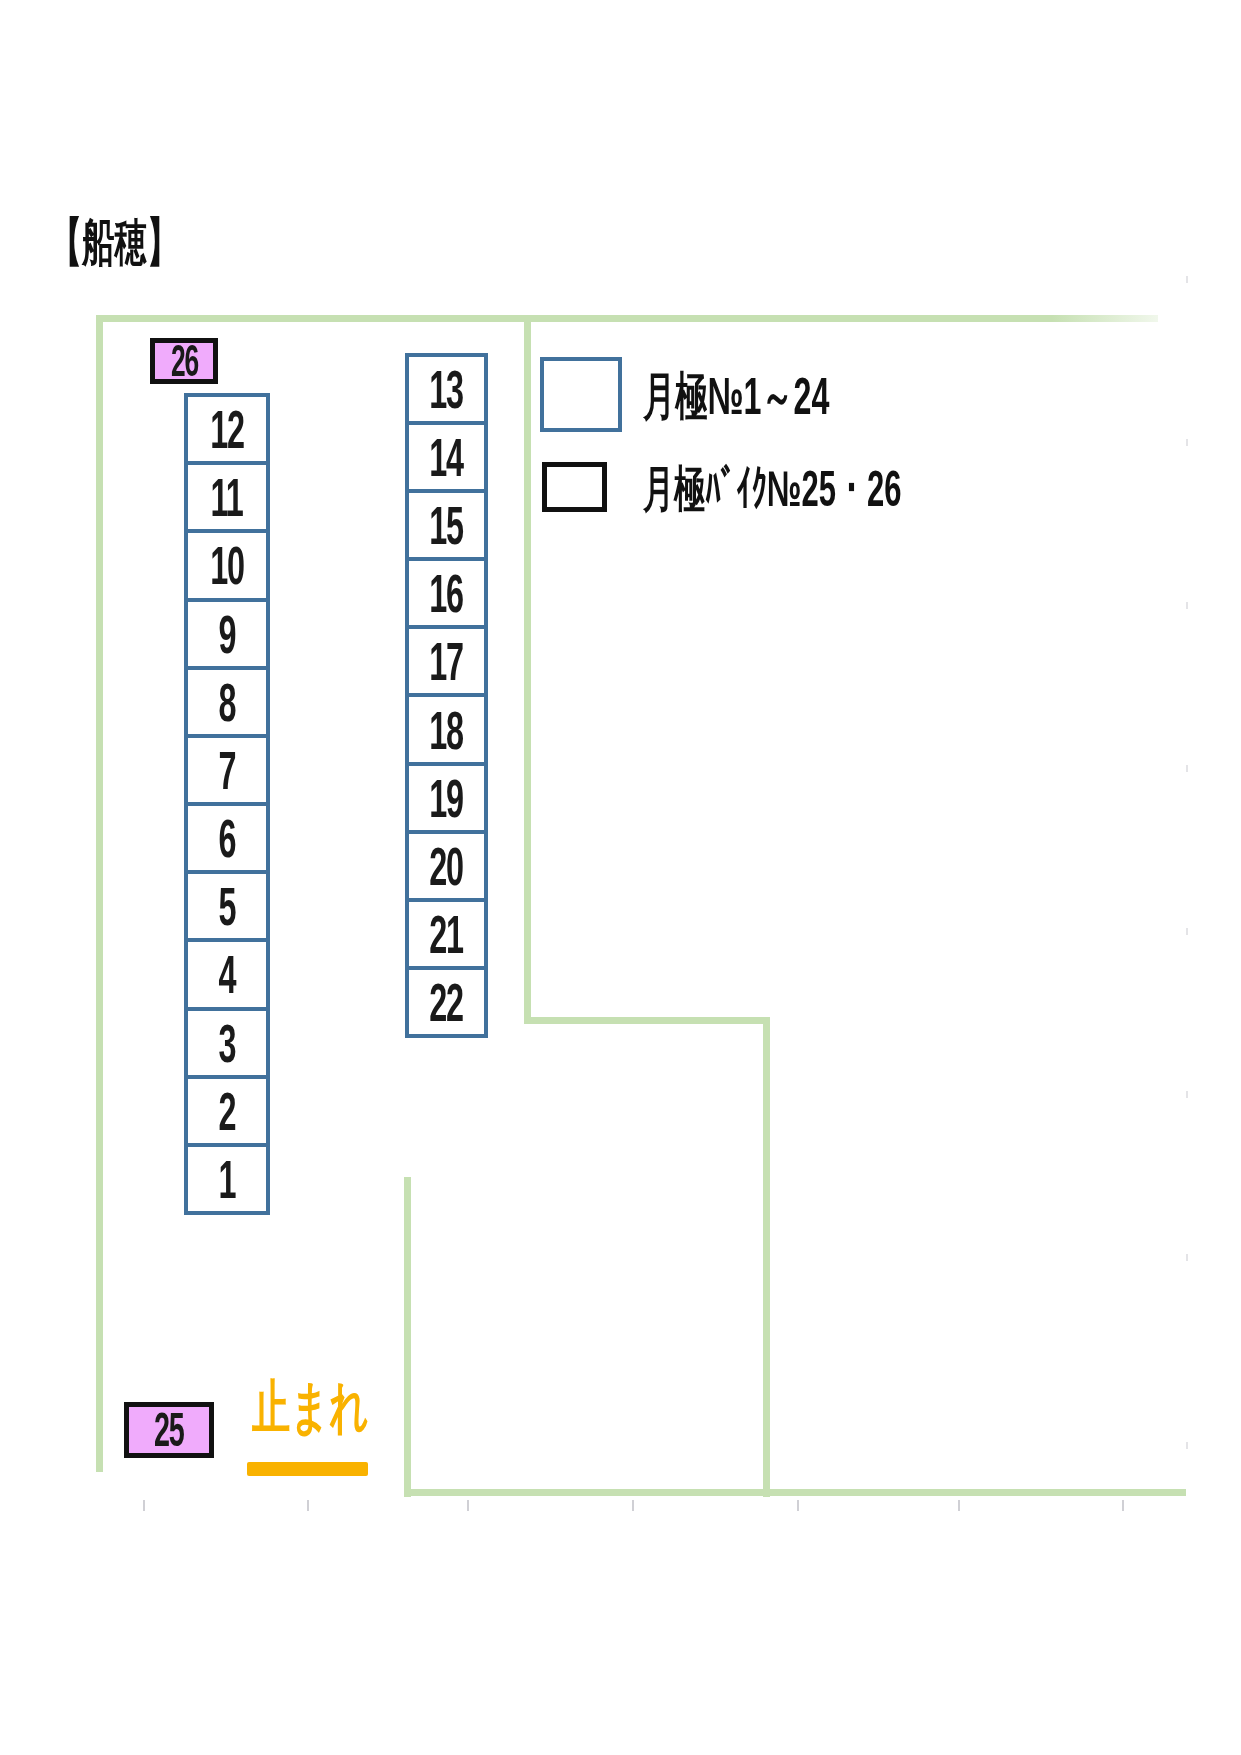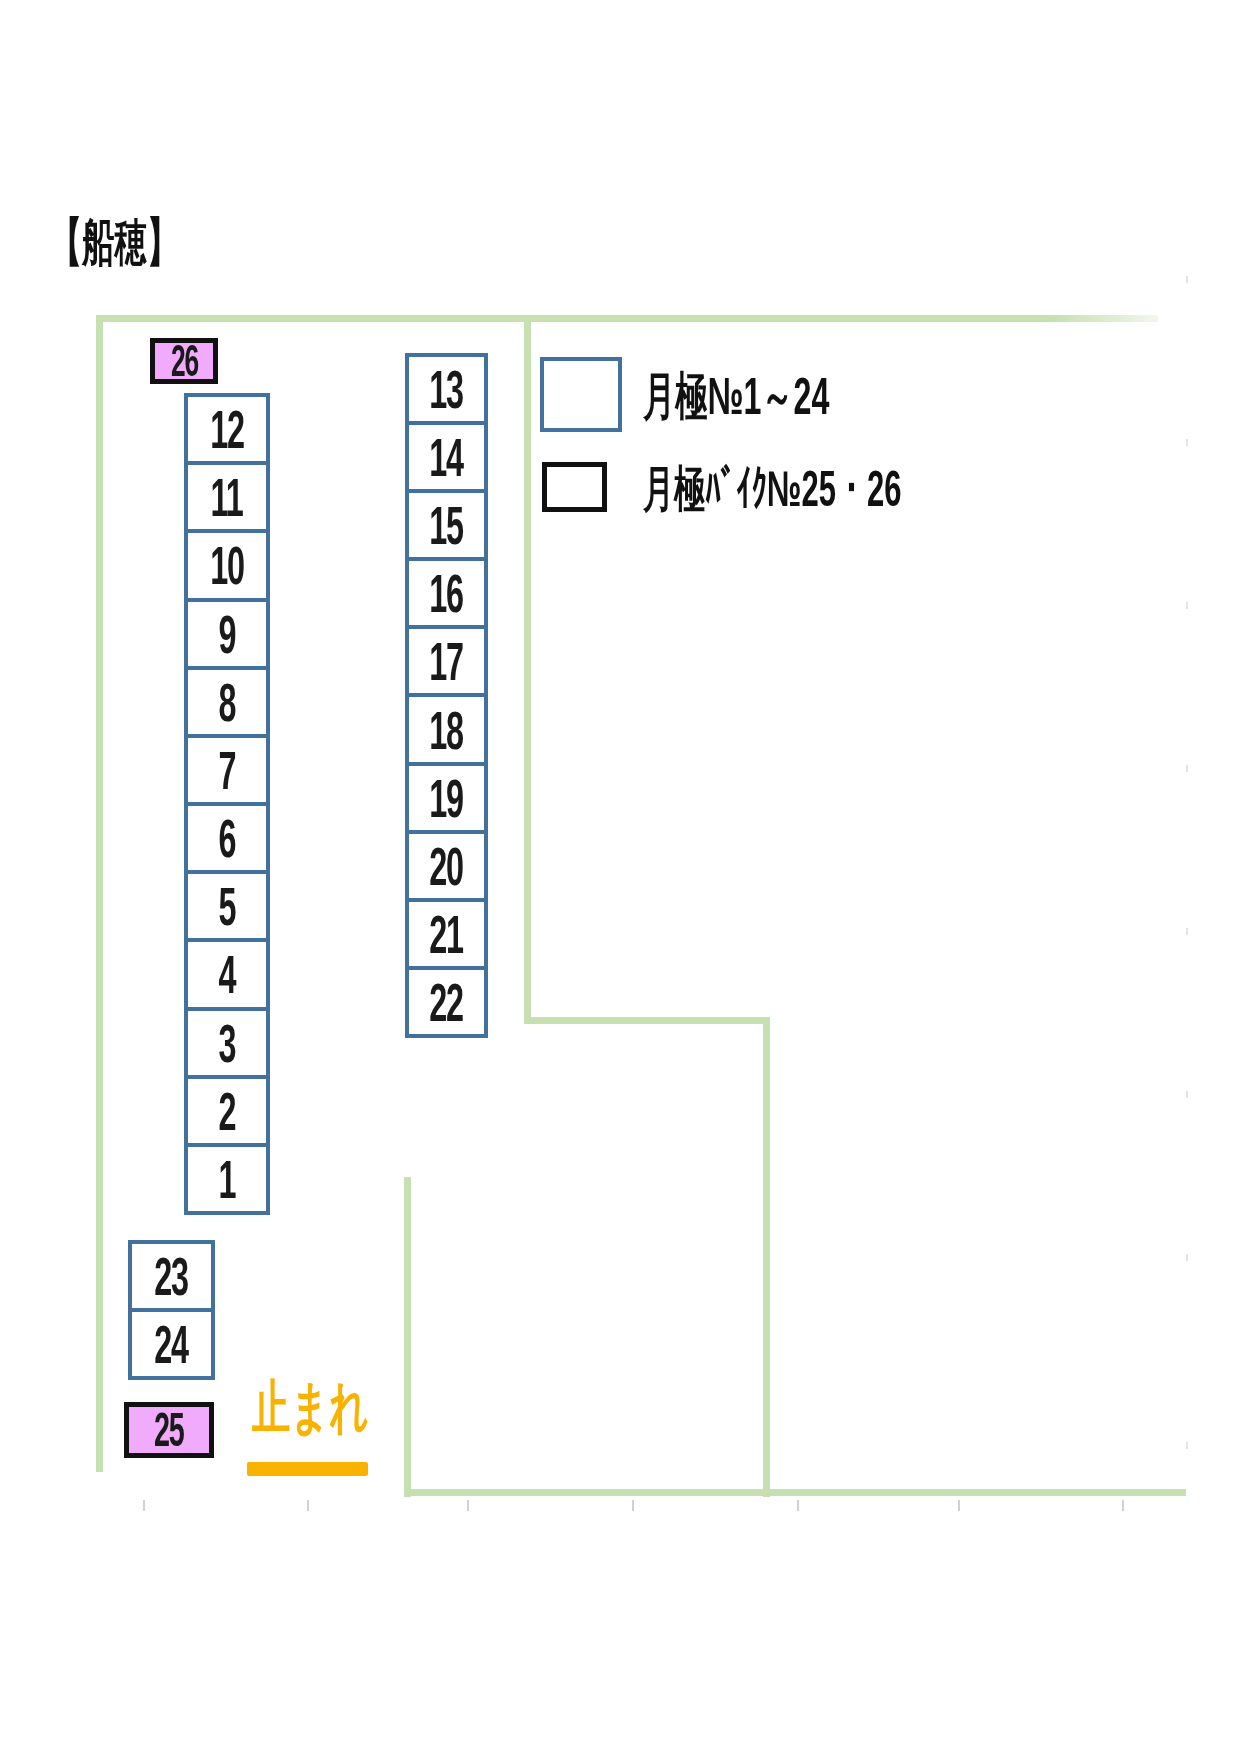--- a/index.html
+++ b/index.html
@@ -136,28 +136,20 @@
         <span class="spot-num">3</span>
       </div>
     <div class="cell">
         <span class="spot-num">2</span>
       </div>
     <div class="cell">
         <span class="spot-num">1</span>
       </div>
   </div>
 
-  <div class="col-frame" style="left:128px;top:1240px;width:87px;height:140px;">
-    <div class="cell">
-        <span class="spot-num">23</span>
-      </div>
-    <div class="cell">
-        <span class="spot-num">24</span>
-      </div>
-  </div>
 
   <div class="bike-box" style="left:124px;top:1402px;width:90px;height:56px;">
     <span class="spot-num" style="font-size:48px;">25</span>
   </div>
 
   <div class="col-frame" style="left:405px;top:353px;width:83px;height:685px;">
     <div class="cell">
         <span class="spot-num">13</span>
       </div>
     <div class="cell">

